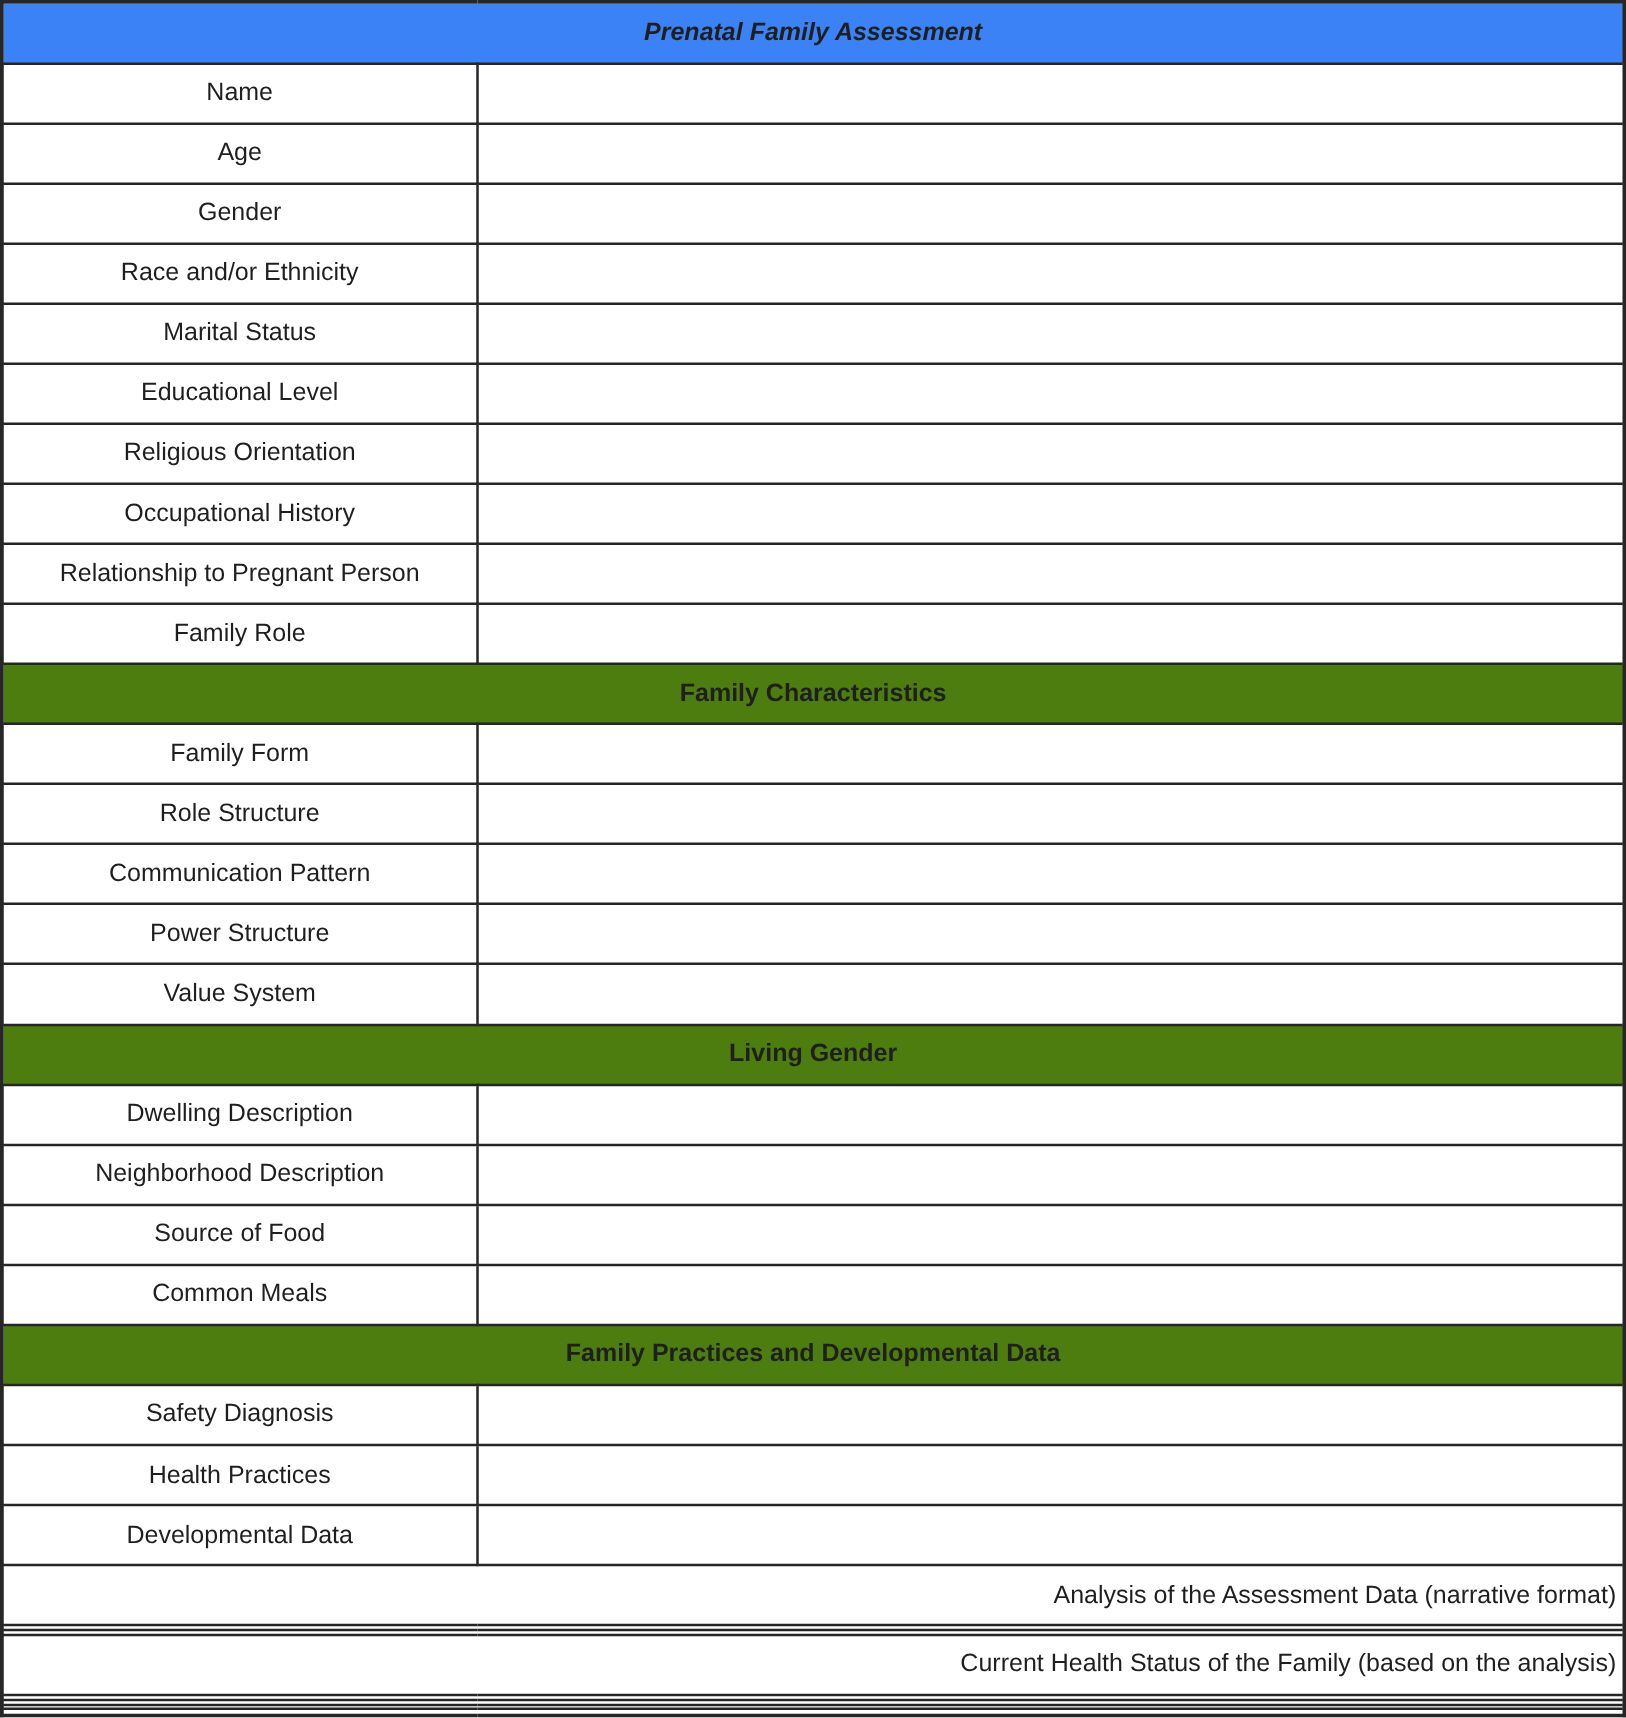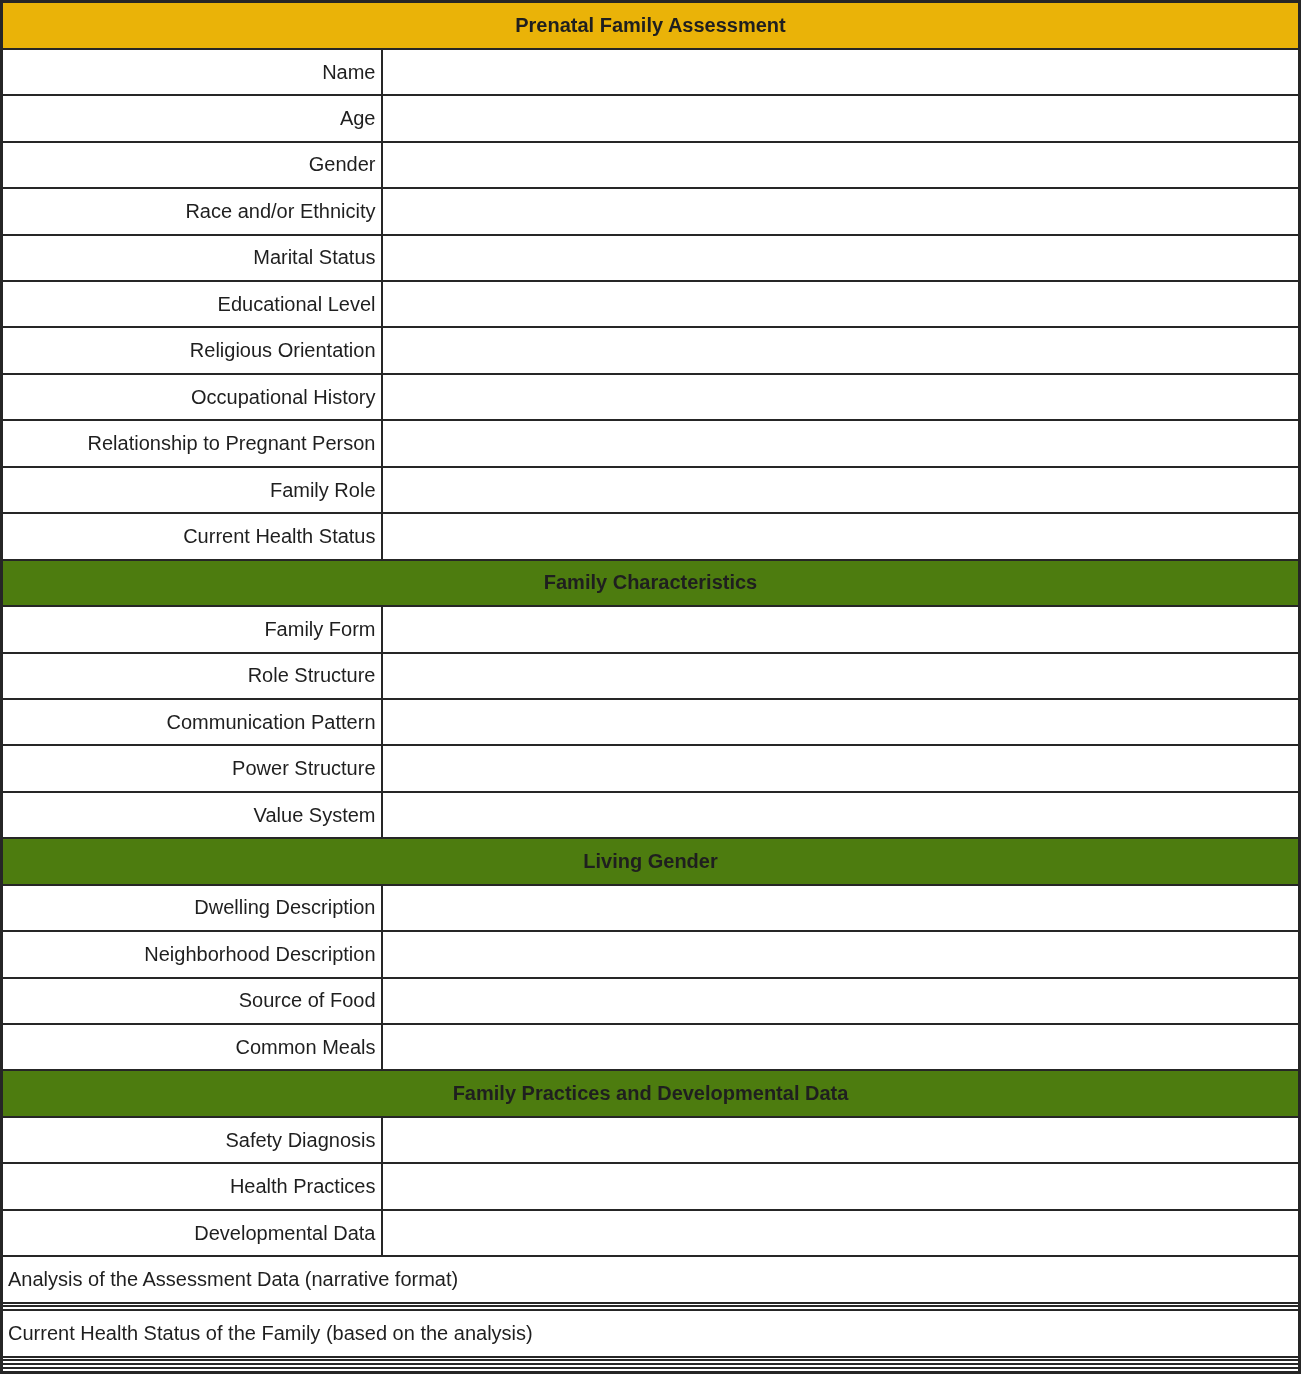--- a/index.html
+++ b/index.html
@@ -27,25 +27,25 @@
     padding: 0 5px;
     vertical-align: middle;
     overflow: hidden;
     white-space: nowrap;
   }
   td.section {
     text-align: center;
     font-weight: bold;
     color: #231f20;
   }
-  td.section.pink  { background: #eab308; }
+  td.section.pink  { background: #3b82f6; font-style: italic; }
   td.section.green { background: #4d7c0f; }
-  td.label  { text-align: right; margin-left: 48px; }
+  td.label  { text-align: center; margin-left: 48px; }
   td.value  { background: #ffffff; }
-  td.prompt { text-align: left; }
+  td.prompt { text-align: right; }
   td.blank  { background: #ffffff; }
   col.label-col { width: 380px; }
 </style>
 </head>
 <body>
 
 <div class="page">
   <table class="assessment">
     <colgroup>
       <col class="label-col">
@@ -86,24 +86,20 @@
         <tr>
           <td class="label">Occupational History</td>
           <td class="value"></td>
         </tr>
         <tr>
           <td class="label">Relationship to Pregnant Person</td>
           <td class="value"></td>
         </tr>
         <tr>
           <td class="label">Family Role</td>
-          <td class="value"></td>
-        </tr>
-        <tr>
-          <td class="label">Current Health Status</td>
           <td class="value"></td>
         </tr>
         <tr>
           <td colspan="2" class="section green">Family Characteristics</td>
         </tr>
         <tr>
           <td class="label">Family Form</td>
           <td class="value"></td>
         </tr>
         <tr>

